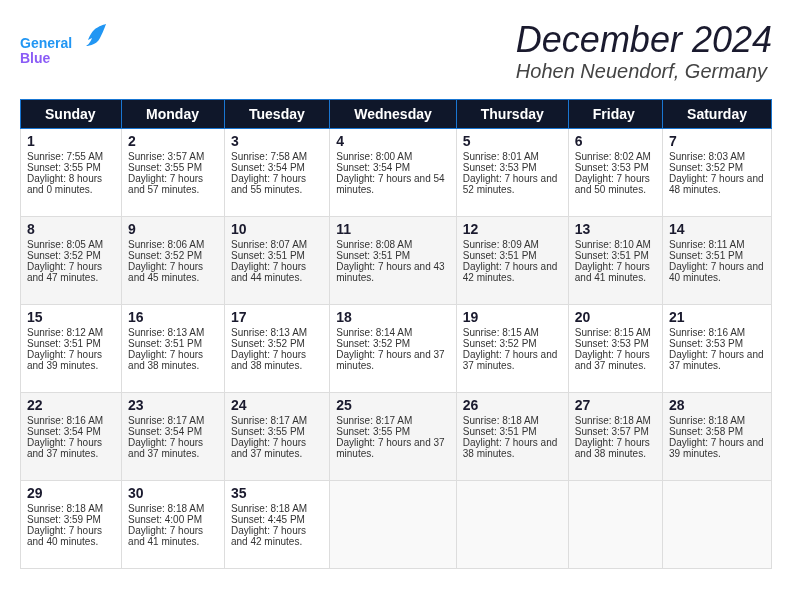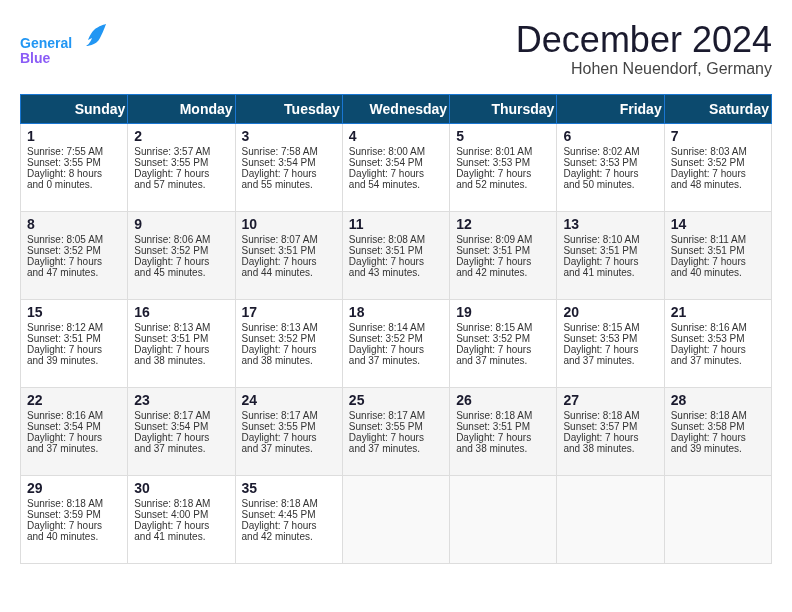--- a/index.html
+++ b/index.html
@@ -28,42 +28,42 @@
     }
     .logo-text span {
       color: #2196F3;
     }
     .logo-bird {
       width: 32px;
       height: 28px;
       margin-left: 2px;
     }
     .title-block {
-      text-align: right;
+      font-style: italic;
     }
     .month-title {
       font-size: 36px;
       font-weight: normal;
       color: #1a1a2e;
       line-height: 1.1;
     }
     .location {
-      font-size: 16px;
+      font-size: 20px;
       color: #444;
     }
     .calendar {
       width: 100%;
       border-collapse: collapse;
       border: 1px solid #ccc;
     }
     .calendar th {
-      background: #0c4a6e;
+      background: #0f172a;
       color: #fff;
-      text-align: right;
-      padding: 6px 2px;
+      text-align: left;
+      padding: 6px 24px;
       font-size: 14px;
       font-weight: bold;
       border: 1px solid #1976D2;
     }
     .calendar td {
       vertical-align: top;
       padding: 4px 6px;
       border: 1px solid #ddd;
       font-size: 10px;
       color: #333;

